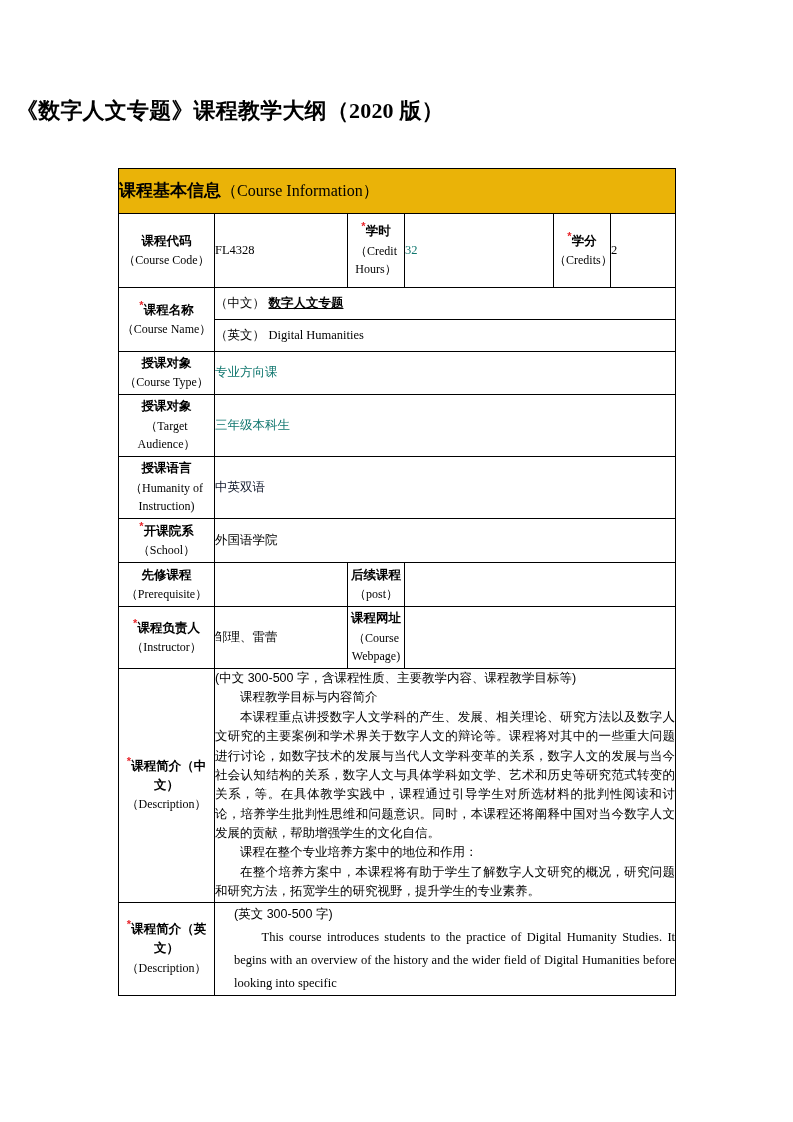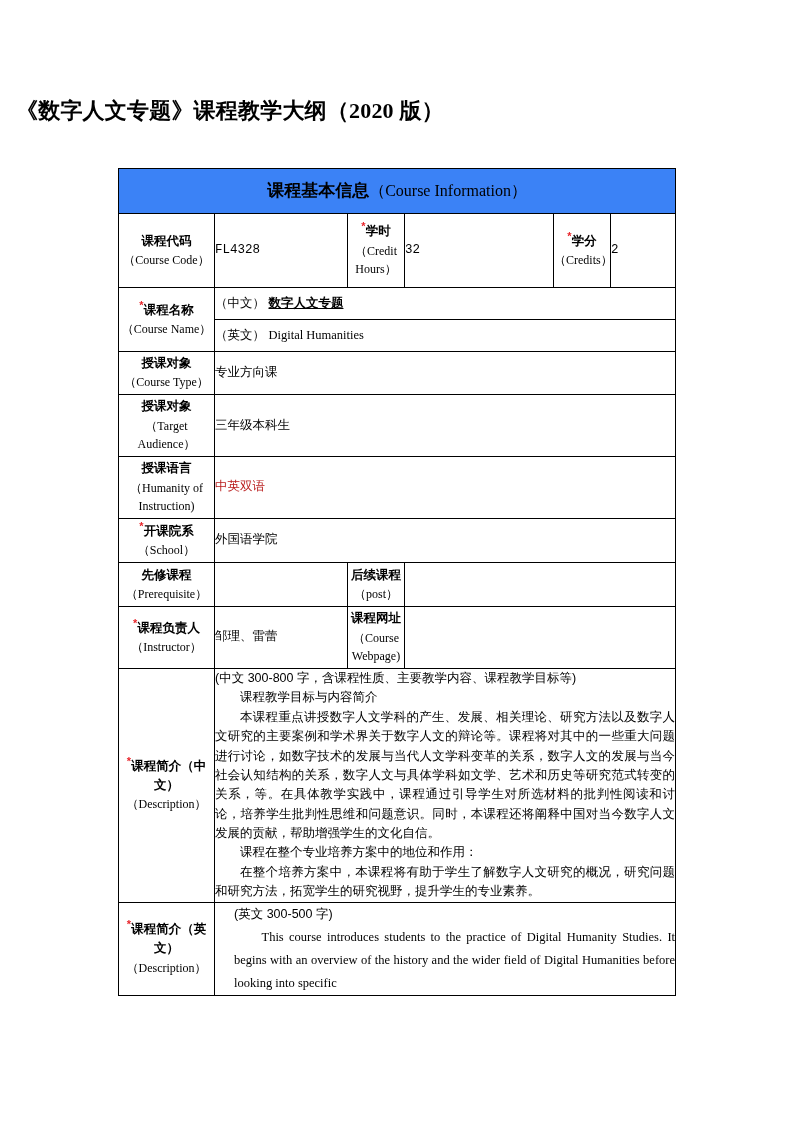--- a/index.html
+++ b/index.html
@@ -46,22 +46,22 @@
   }
   table.info-table td {
     border: 1px solid #000000;
     padding: 0;
     vertical-align: middle;
     font-size: 12.5px;
     line-height: 1.55;
   }
 
   .hdr {
-    background: #3b82f6;
-    text-align: center;
+    background: #eab308;
+    text-align: left;
     font-size: 17px;
     font-weight: bold;
     height: 44px;
     font-family: "Liberation Serif", "DejaVu Serif", serif;
   }
   .hdr .cn { font-size: 17px; }
   .hdr .en { font-size: 16px; font-weight: normal; }
 
   
   .lbl {
@@ -88,23 +88,23 @@
     vertical-align: super;
     line-height: 0;
     margin-right: 0px;
   }
 
   .val {
     padding: 4px 6px;
     font-size: 12.5px;
     font-family: "Liberation Sans", "DejaVu Sans", sans-serif;
   }
-  .val.serif { font-family: Liberation Mono, monospace; }
-  .val.red { color: #000000; }
-  .val.grey { color: #b91c1c; }
+  .val.serif { font-family: Liberation Serif, serif; }
+  .val.red { color: #0f766e; }
+  .val.grey { color: #0f172a; }
   .val.underline span.u { text-decoration: underline; font-weight: bold; }
 
   .desc-cell {
     padding: 7px 7px 7px 8px;
     font-size: 12.5px;
     line-height: 1.72;
     font-family: "Liberation Sans", "DejaVu Sans", sans-serif;
     text-align: justify;
     text-justify: inter-ideograph;
     vertical-align: top;
@@ -234,21 +234,21 @@
       </td>
       <td class="val serif" colspan="3"></td>
     </tr>
 
     <tr>
       <td class="lbl">
         <span class="cn"><span class="req">*</span><span>课程简介（中文）</span></span>
         <span class="en">（Description）</span>
       </td>
       <td class="desc-cell" colspan="5">
-        <p>(中文 300-800 字，含课程性质、主要教学内容、课程教学目标等)</p>
+        <p>(中文 300-500 字，含课程性质、主要教学内容、课程教学目标等)</p>
         <p class="indent">课程教学目标与内容简介</p>
         <p class="indent">本课程重点讲授数字人文学科的产生、发展、相关理论、研究方法以及数字人文研究的主要案例和学术界关于数字人文的辩论等。课程将对其中的一些重大问题进行讨论，如数字技术的发展与当代人文学科变革的关系，数字人文的发展与当今社会认知结构的关系，数字人文与具体学科如文学、艺术和历史等研究范式转变的关系，等。在具体教学实践中，课程通过引导学生对所选材料的批判性阅读和讨论，培养学生批判性思维和问题意识。同时，本课程还将阐释中国对当今数字人文发展的贡献，帮助增强学生的文化自信。</p>
         <p class="indent">课程在整个专业培养方案中的地位和作用：</p>
         <p class="indent">在整个培养方案中，本课程将有助于学生了解数字人文研究的概况，研究问题和研究方法，拓宽学生的研究视野，提升学生的专业素养。</p>
       </td>
     </tr>
 
     <tr>
       <td class="lbl">
         <span class="cn"><span class="req">*</span><span>课程简介（英文）</span></span>

